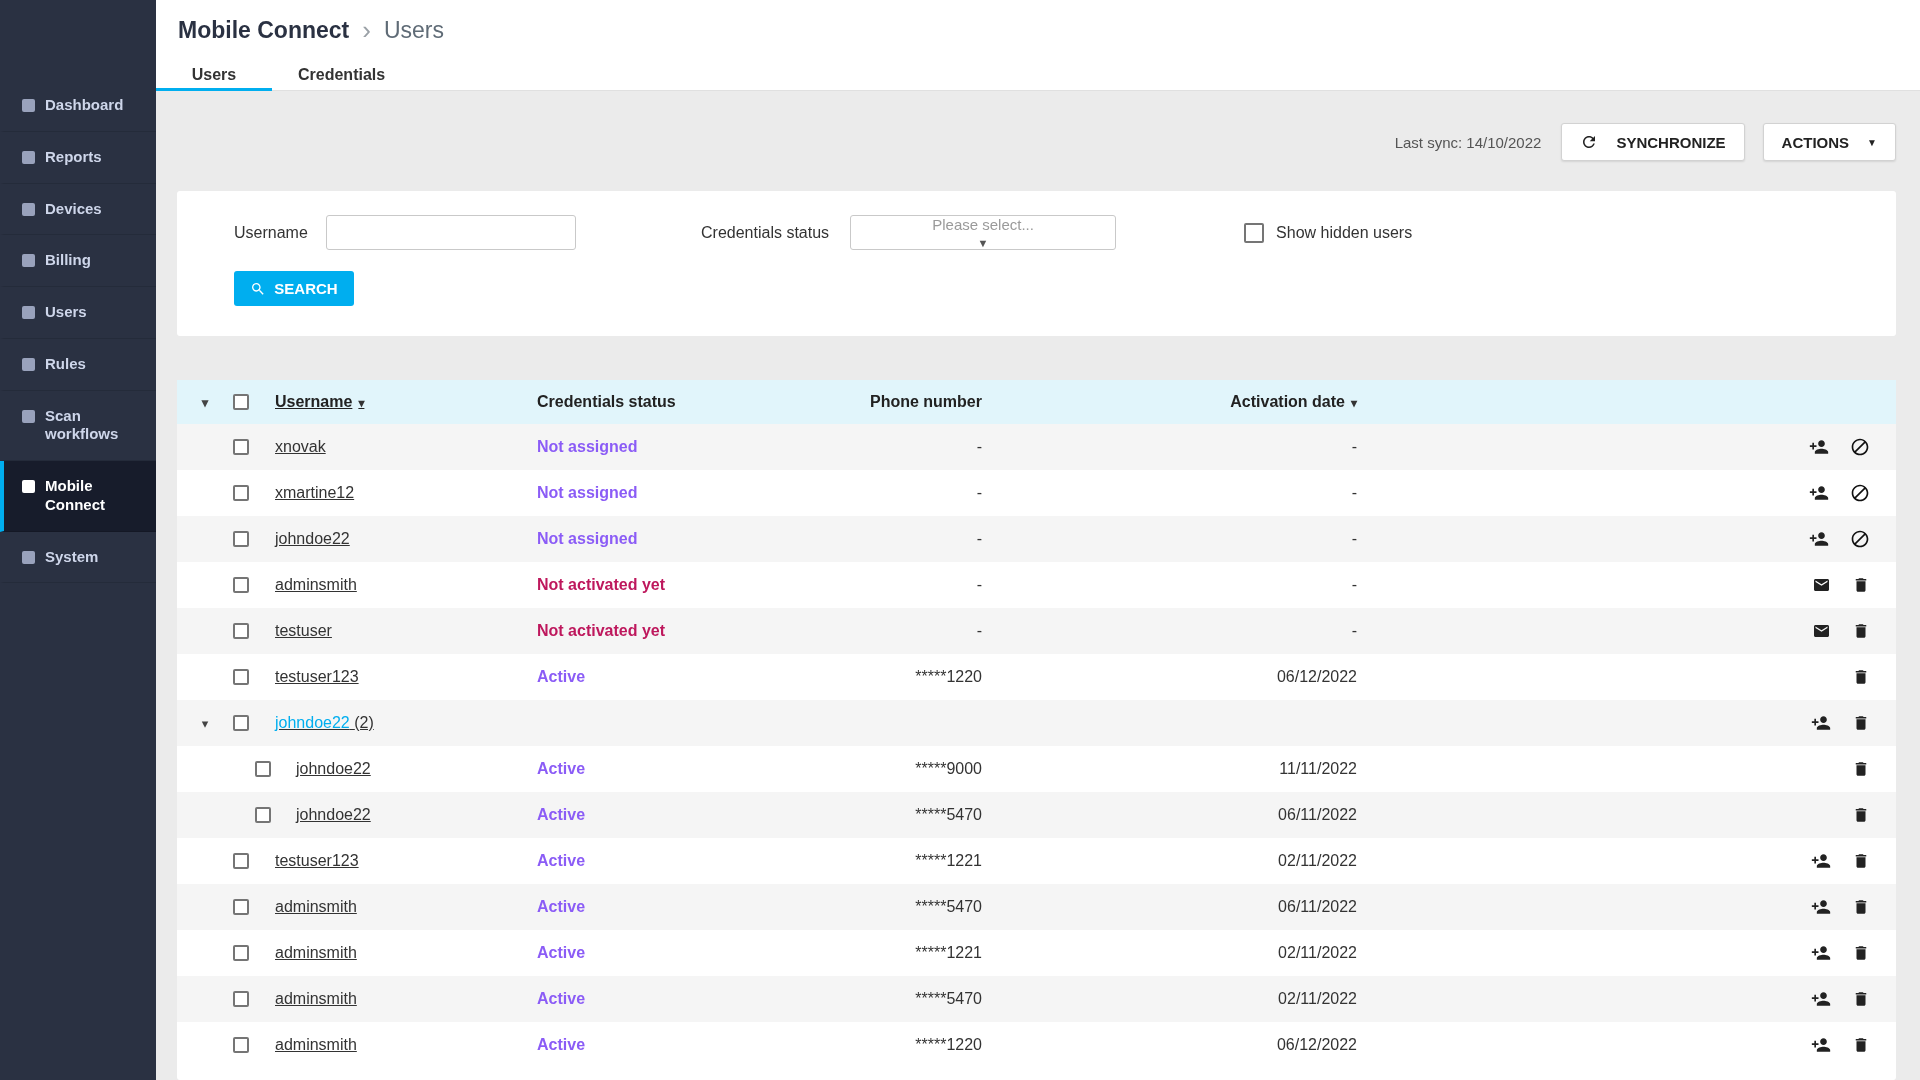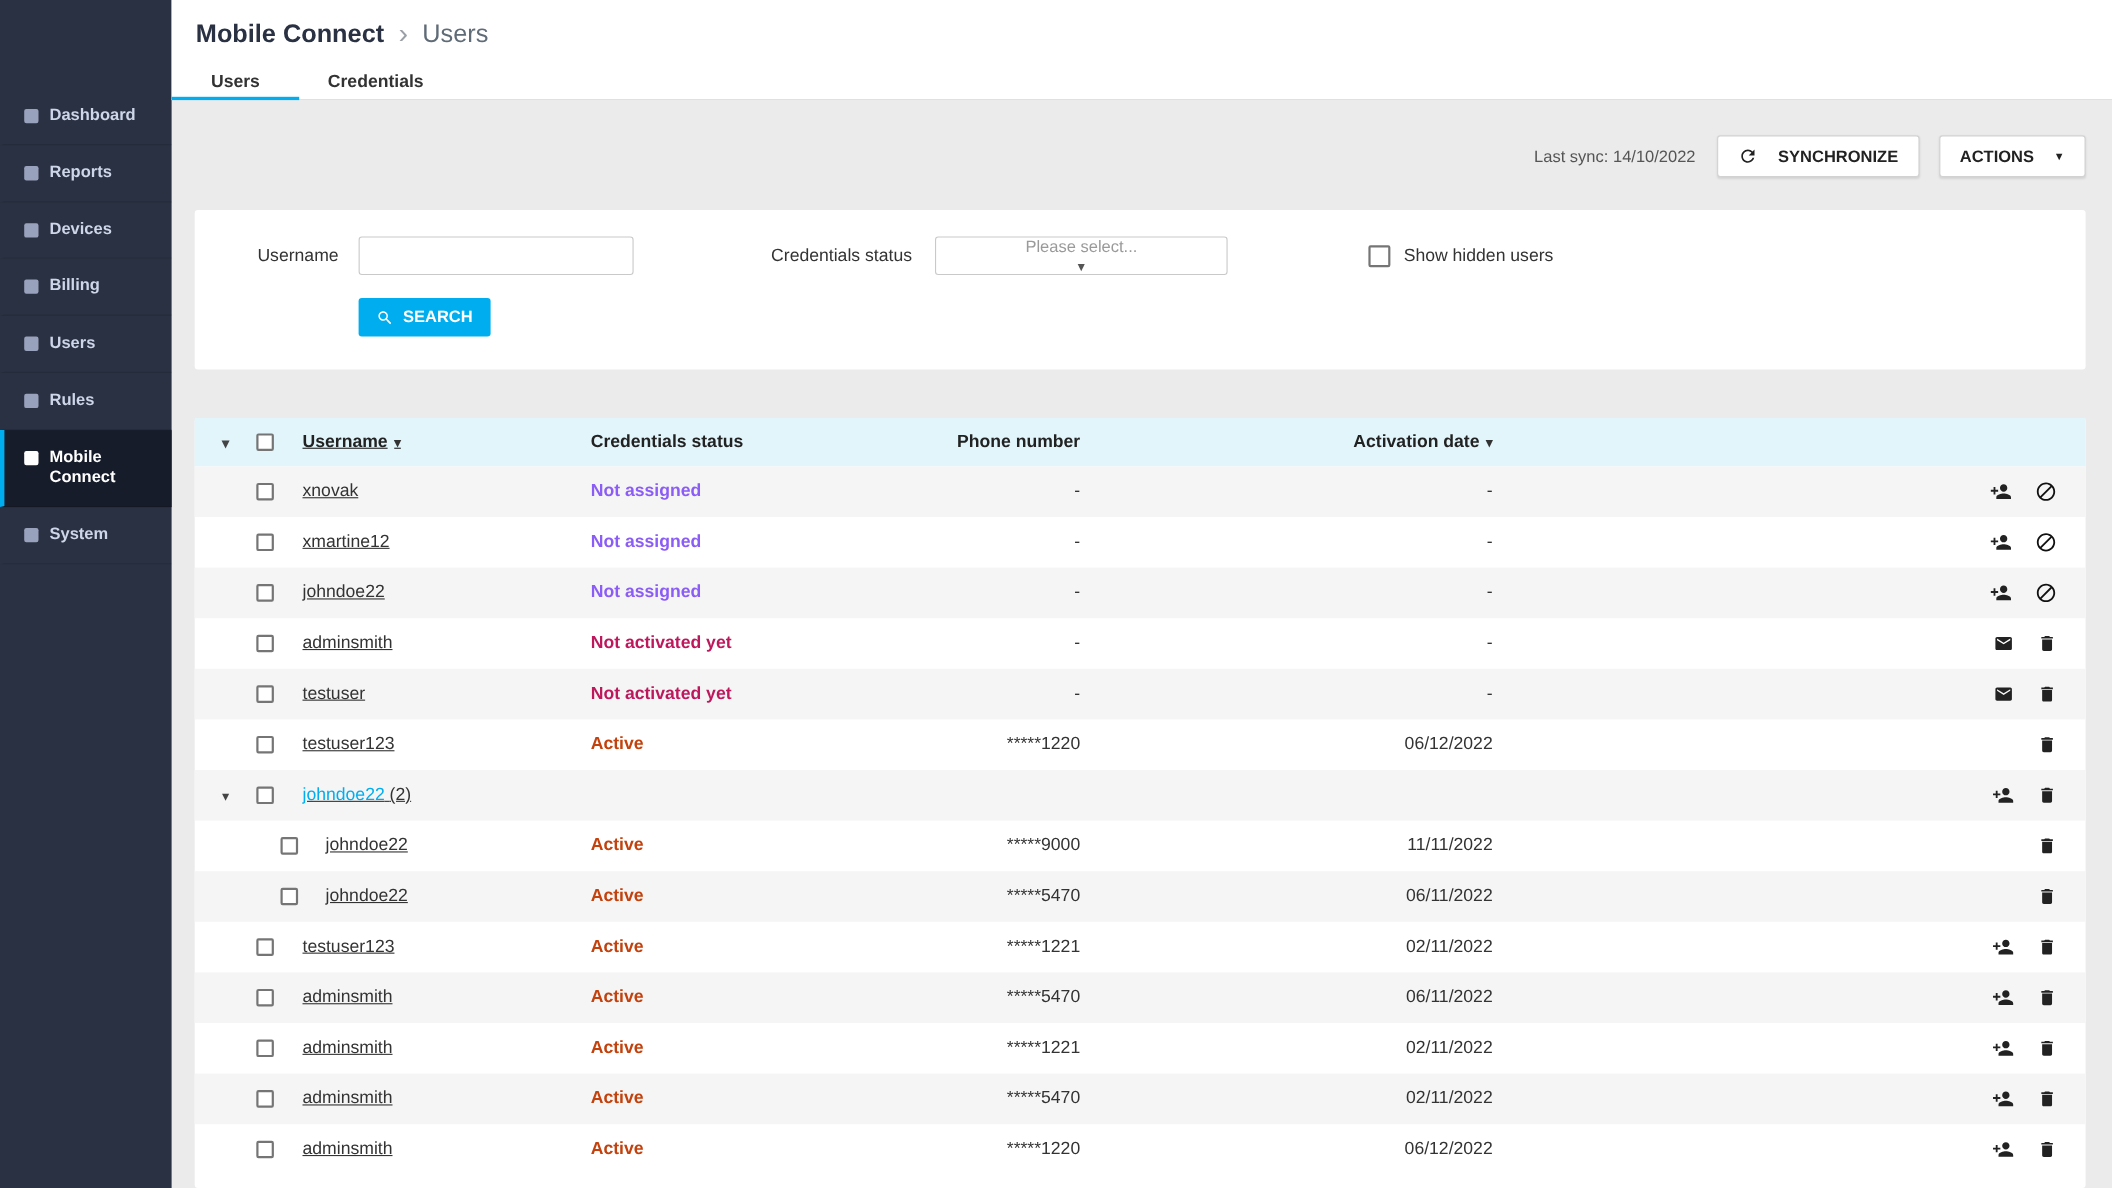--- a/index.html
+++ b/index.html
@@ -50,21 +50,21 @@
                padding:0 10px; font-size:15px; font-family:"Liberation Sans",sans-serif; color:#333; }
   .lbl-cred { margin-left:125px; margin-right:21px; }
   .select { width:266px; height:35px; border:1px solid #c9c9c9; border-radius:3px; background:#fff;
             display:flex; align-items:center; justify-content:space-between; padding:0 12px;
             font-size:15px; color:#9a9a9a; cursor:pointer;flex-direction:column; }
   .select .dd-caret { font-size:11px; color:#555; }
   .checkbox { width:16px; height:16px; border:2px solid #757575; border-radius:2px;
               background:#fff; display:inline-block; flex-shrink:0; cursor:pointer; }
   .cb-big { width:20px; height:20px; margin-left:128px; }
   .lbl-hidden { margin-left:12px; }
-  .search-btn { margin-top:21px; margin-left:92px; width:120px; height:35px; background:#00aeef;
+  .search-btn { margin-top:21px; width:120px; height:35px; background:#00aeef;
                 border:none; border-radius:3px; color:#fff; font-weight:700; font-size:15px;
                 display:flex; align-items:center; justify-content:center; gap:8px; cursor:pointer;
                 font-family:"Liberation Sans",sans-serif; }
 
   
   .table-card { margin-top:44px; background:#fff; border-radius:3px; min-height:700px; }
   .thead, .trow { display:grid; grid-template-columns:56px 34px 270px 330px 115px 375px 1fr 110px;
                   align-items:center; padding-right:26px; }
   .thead { height:44px; background:#e1f5fb; font-size:16px; font-weight:700; color:#222; }
   .trow { height:46px; font-size:16px; color:#333; }
@@ -75,21 +75,21 @@
   .sort { font-size:12px; color:#333; margin-left:6px; }
   .c-check { display:flex; align-items:center; }
   .c-user { padding-left:8px; white-space:nowrap;text-decoration:underline; }
   .c-phone, .c-date { text-align:right; white-space:nowrap; }
   .c-actions { display:flex; justify-content:flex-end; align-items:center; gap:20px; }
   .aicon { display:inline-flex; cursor:pointer; }
   .aicon svg { display:block; }
   .status { font-weight:700; }
   .status.error { color:#8b5cf6; }
   .status.warning { color:#be185d; }
-  .status.active { color:#c2410c; }
+  .status.active { color:#8b5cf6; }
   .glink { color:#00aeef; cursor:pointer; }
   .gcount { color:#333; }
   .trow.child .c-check { padding-left:22px; }
   .trow.child .c-user { padding-left:29px; }
 </style>
 </head>
 <body>
 
 <div class="app">
 
@@ -110,20 +110,24 @@
         <span class="side-icon"></span>
         <span class="side-label">Billing</span>
       </div>
       <div class="side-item">
         <span class="side-icon"></span>
         <span class="side-label">Users</span>
       </div>
       <div class="side-item">
         <span class="side-icon"></span>
         <span class="side-label">Rules</span>
+      </div>
+      <div class="side-item">
+        <span class="side-icon"></span>
+        <span class="side-label">Scan workflows</span>
       </div>
       <div class="side-item active">
         <span class="side-icon"></span>
         <span class="side-label">Mobile Connect</span>
       </div>
       <div class="side-item">
         <span class="side-icon"></span>
         <span class="side-label">System</span>
       </div>
     </aside>

